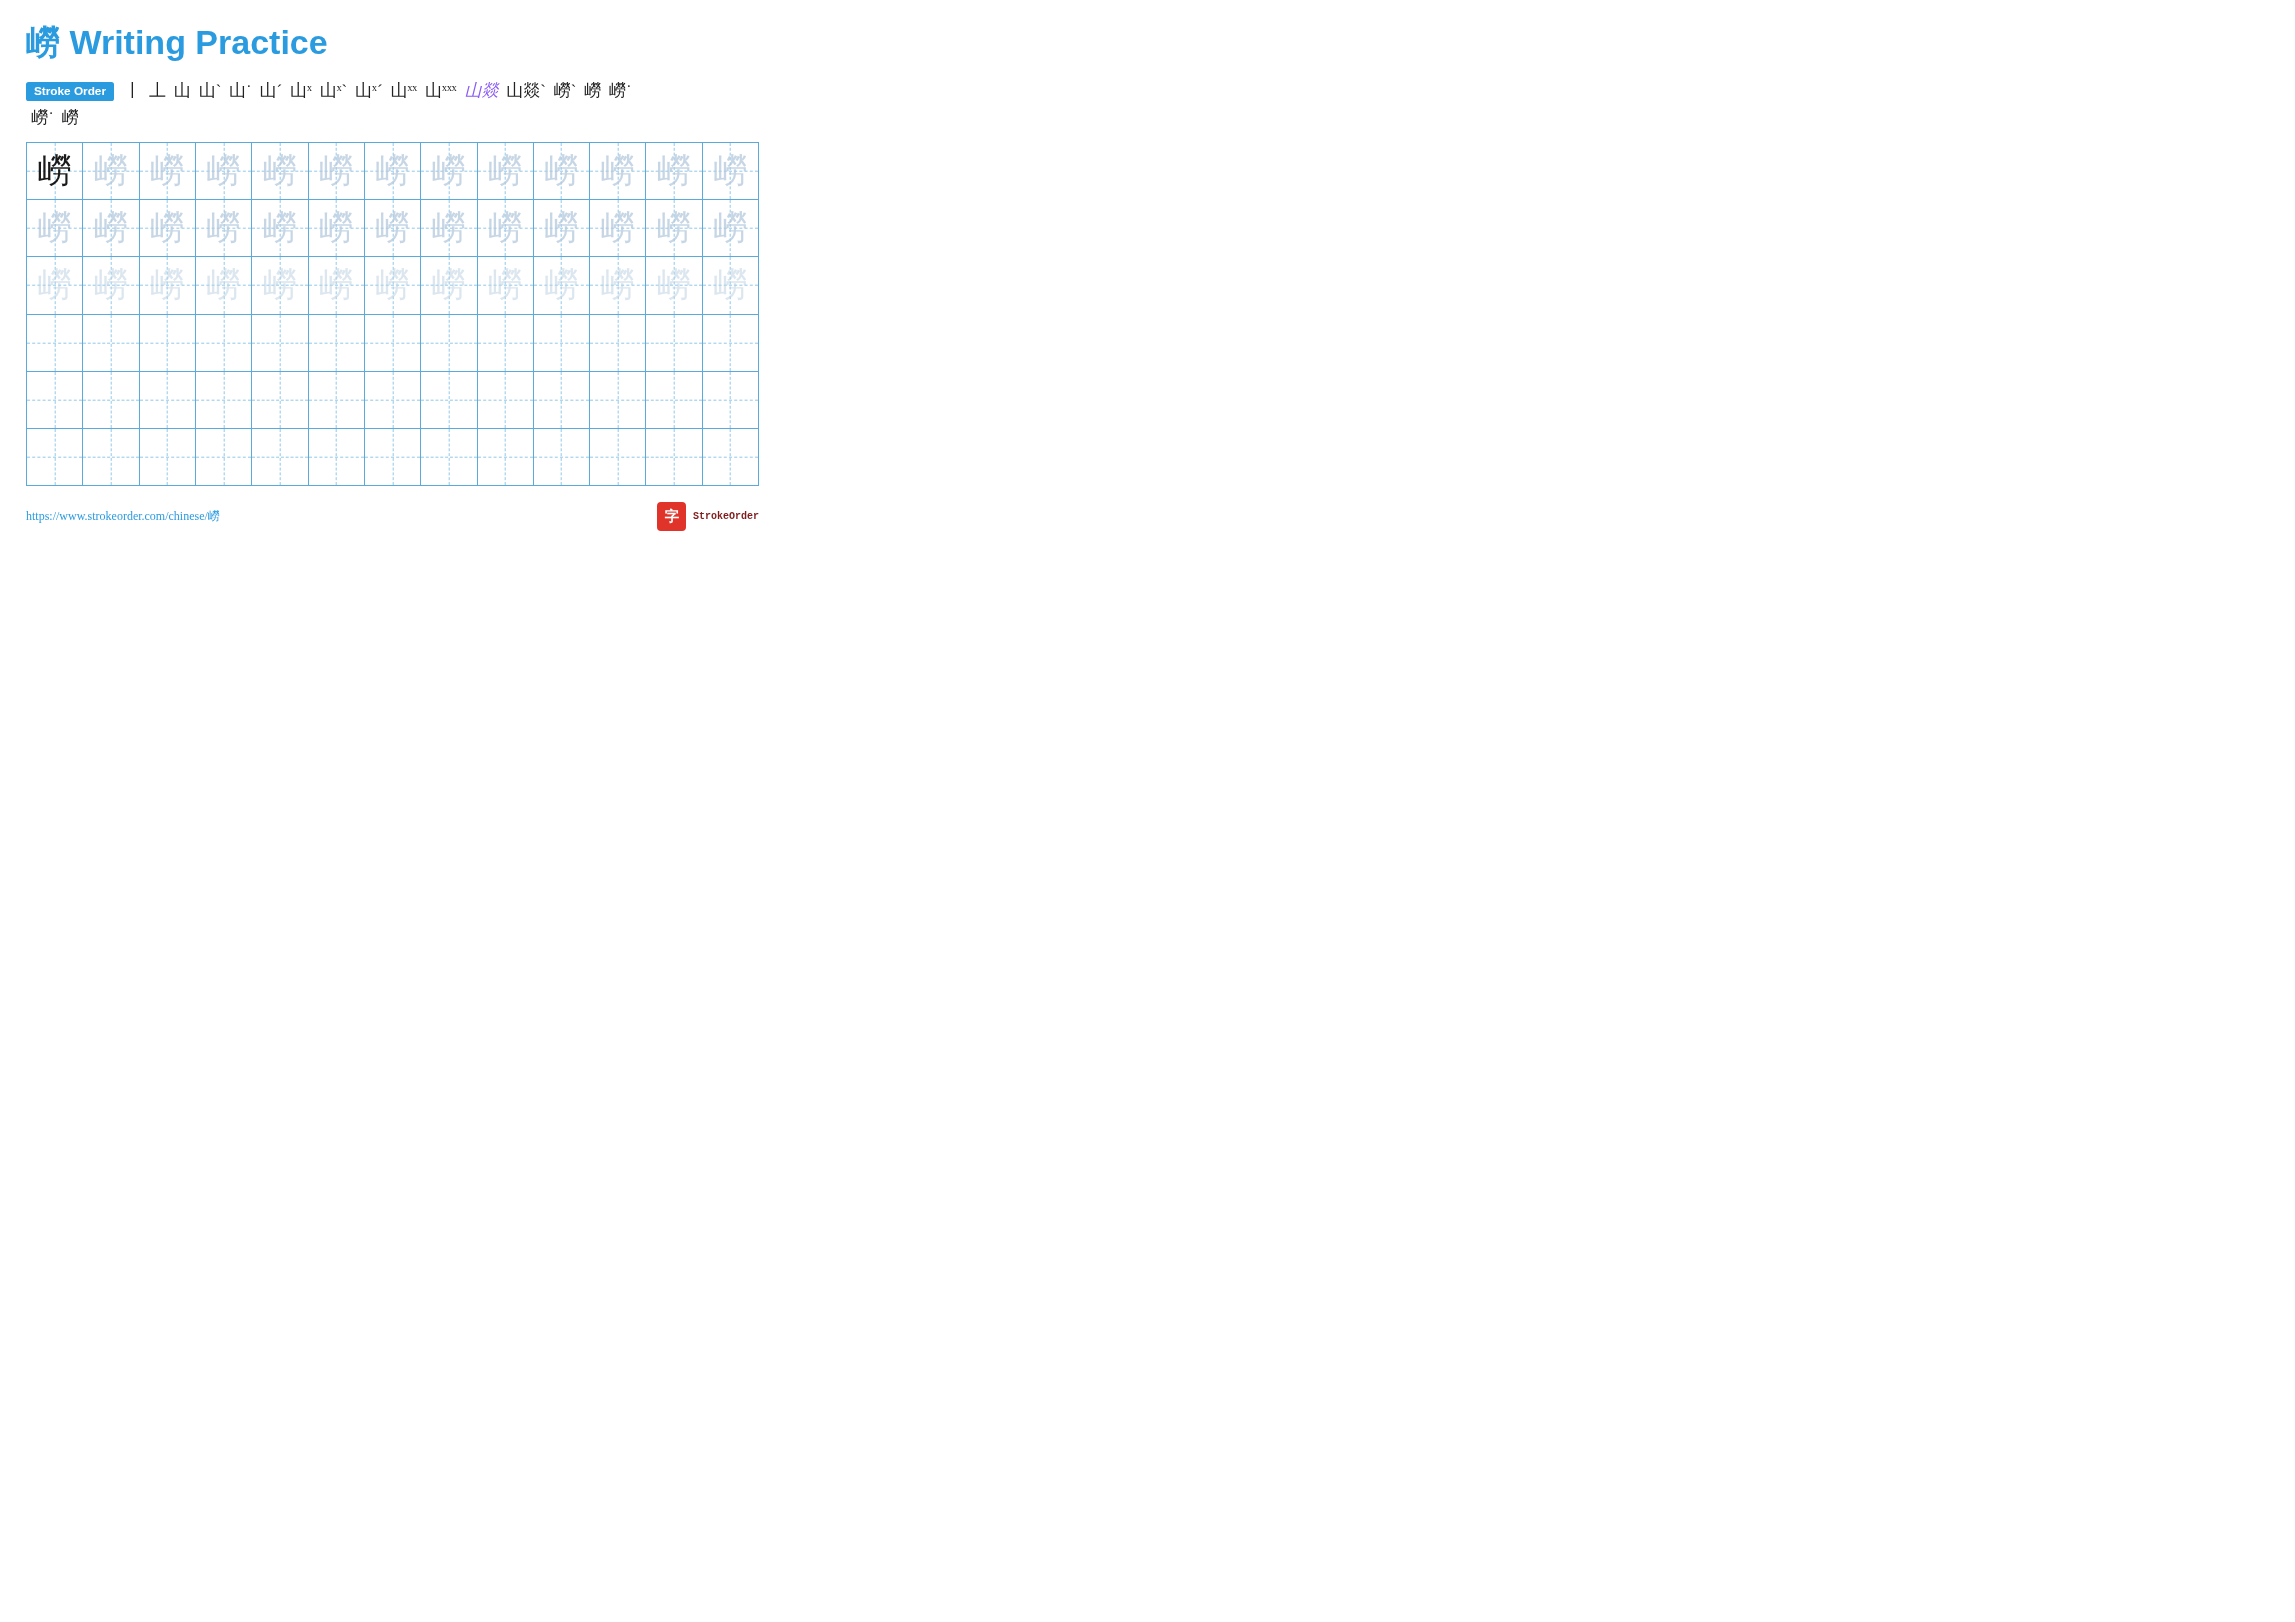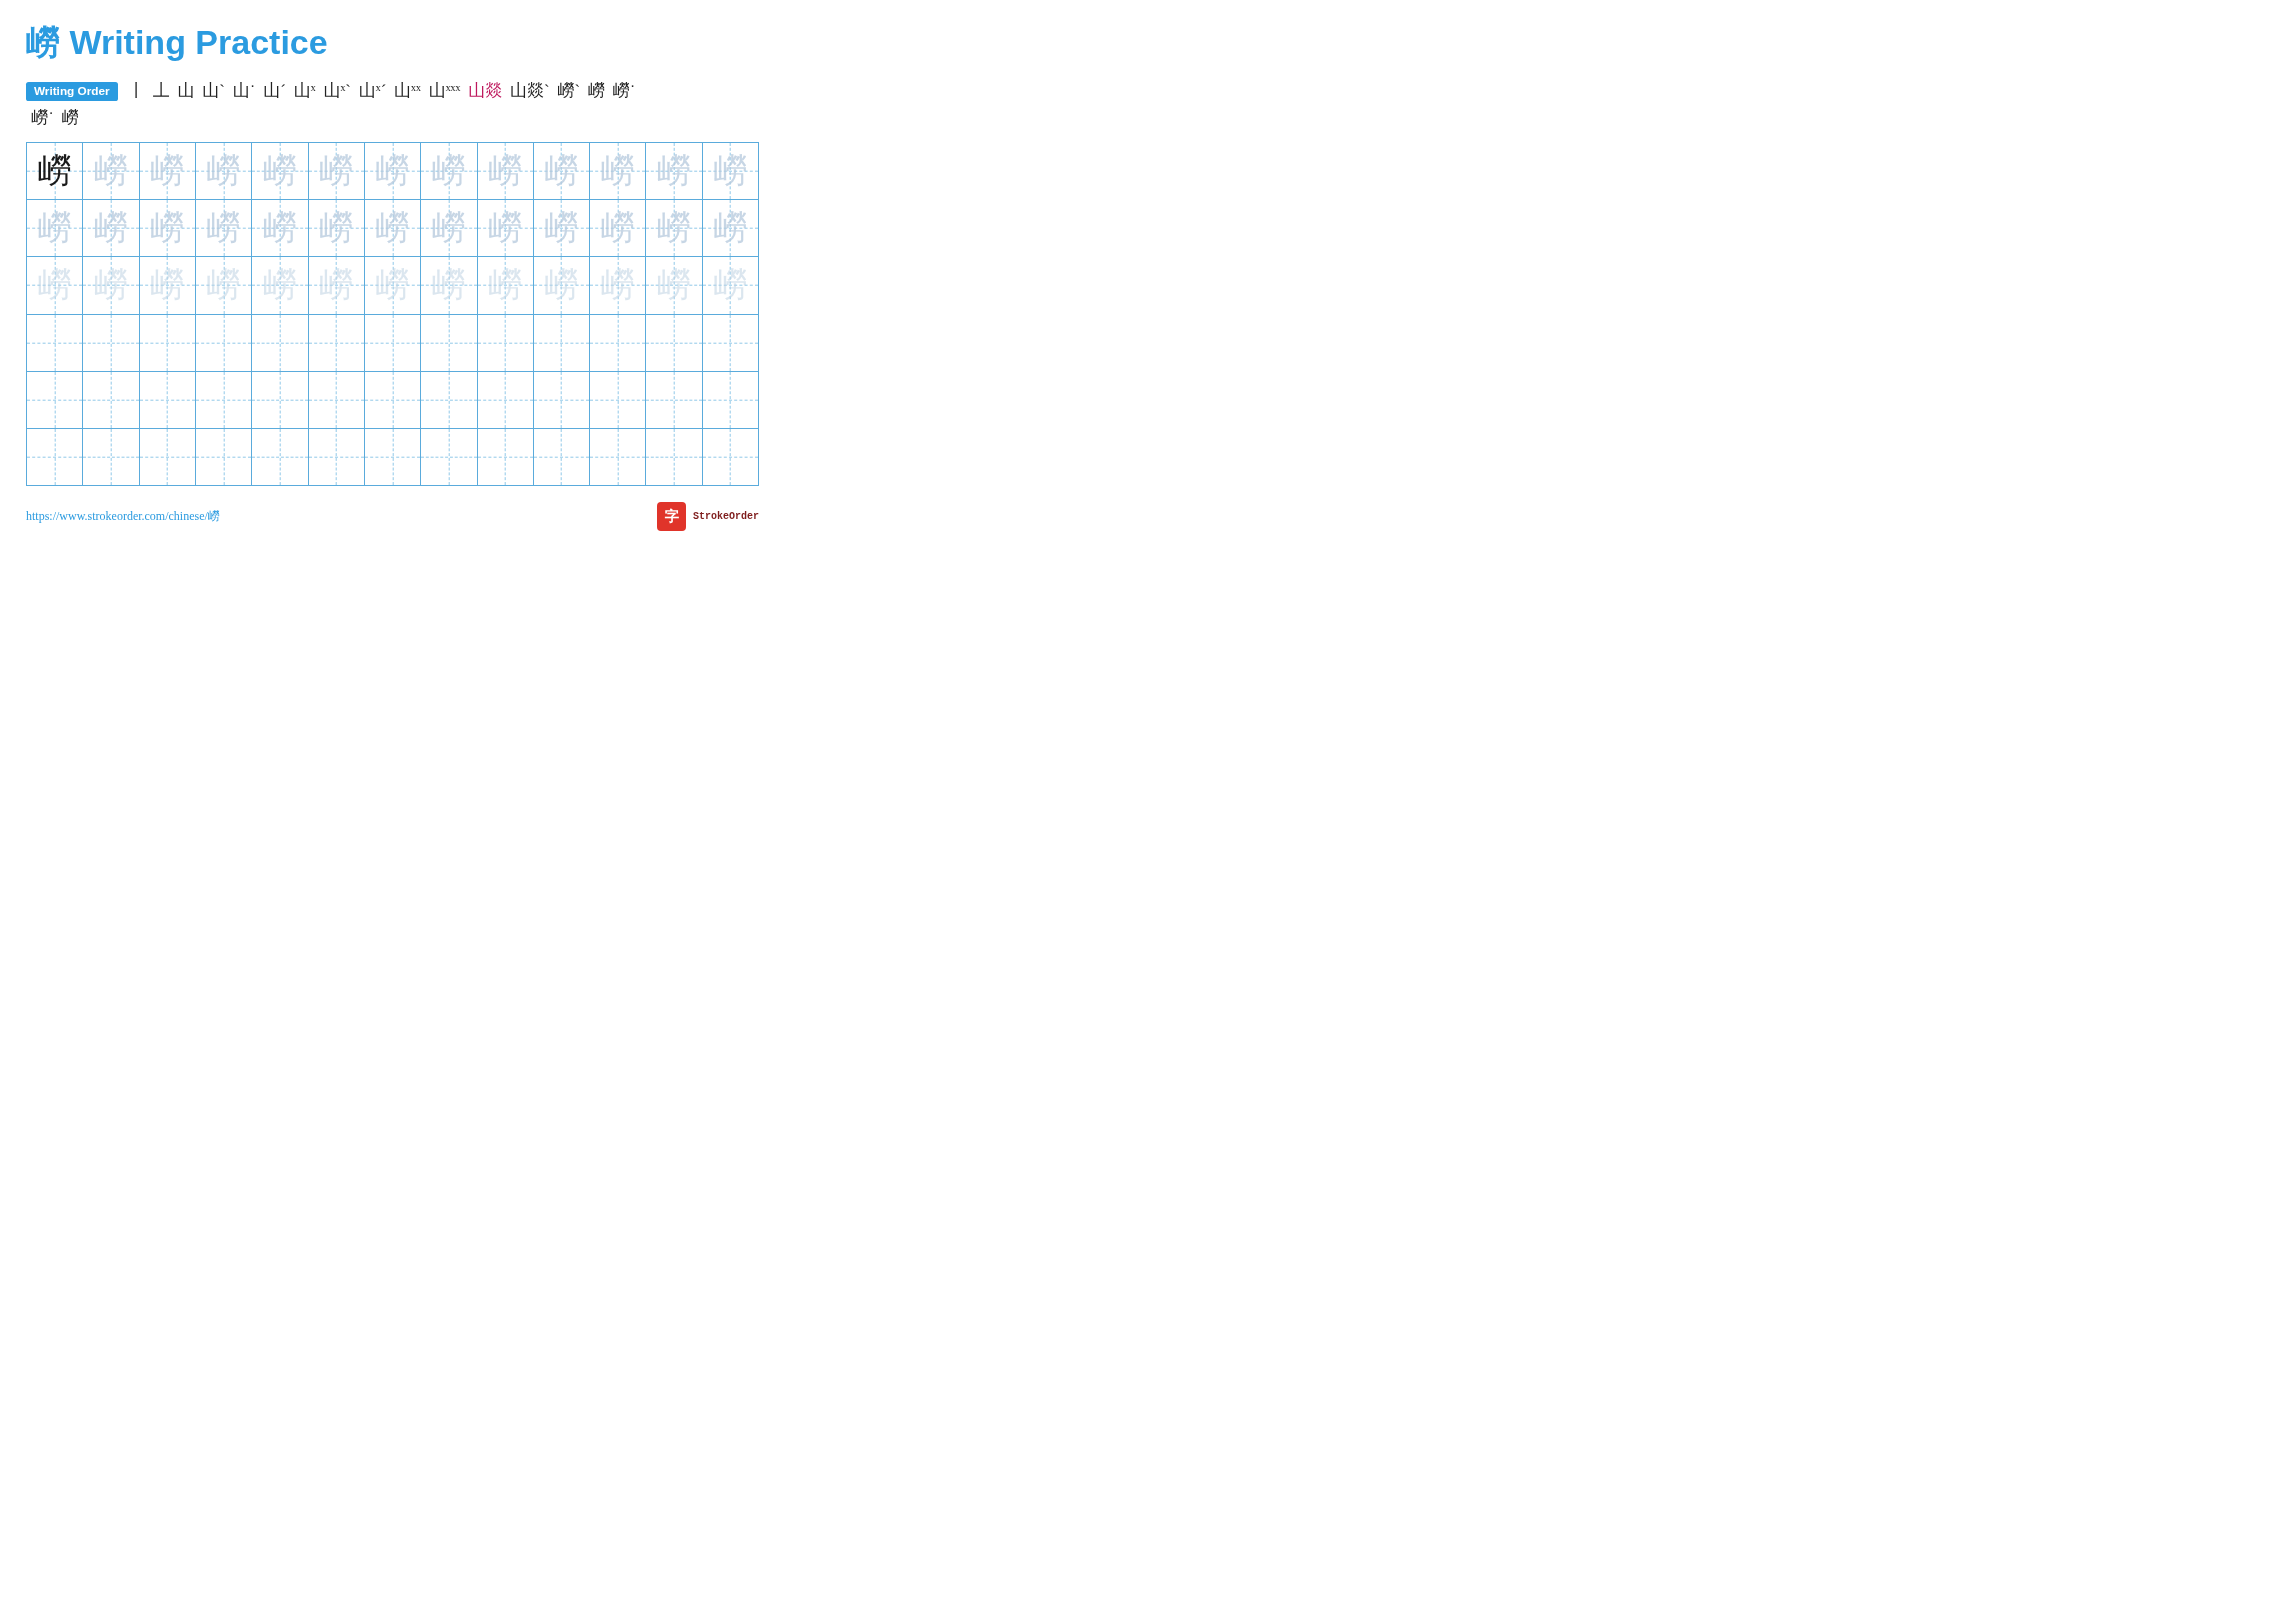--- a/index.html
+++ b/index.html
@@ -170,33 +170,33 @@
       font-weight: bold;
       color: #7f1d1d;
     }
   </style>
 </head>
 <body>
 
 <h1 class="page-title">嶗 Writing Practice</h1>
 
 <div class="stroke-order-row">
-  <span class="stroke-order-badge">Writing Order</span>
+  <span class="stroke-order-badge">Stroke Order</span>
   <span class="stroke-char">丨</span>
   <span class="stroke-char">丄</span>
   <span class="stroke-char">山</span>
   <span class="stroke-char">山`</span>
   <span class="stroke-char">山˙</span>
   <span class="stroke-char">山ˊ</span>
   <span class="stroke-char">山ˣ</span>
   <span class="stroke-char">山ˣ`</span>
   <span class="stroke-char">山ˣˊ</span>
   <span class="stroke-char">山ˣˣ</span>
   <span class="stroke-char">山ˣˣˣ</span>
-  <span class="stroke-char" style="color:#be185d;">山燚</span>
+  <span class="stroke-char" style="color:#8b5cf6;font-style:italic;">山燚</span>
   <span class="stroke-char">山燚`</span>
   <span class="stroke-char">嶗`</span>
   <span class="stroke-char">嶗</span>
   <span class="stroke-char">嶗˙</span>
 </div>
 
 <div class="stroke-row-2">
   <span class="stroke-char">嶗˙</span>
   <span class="stroke-char">嶗</span>
 </div>

